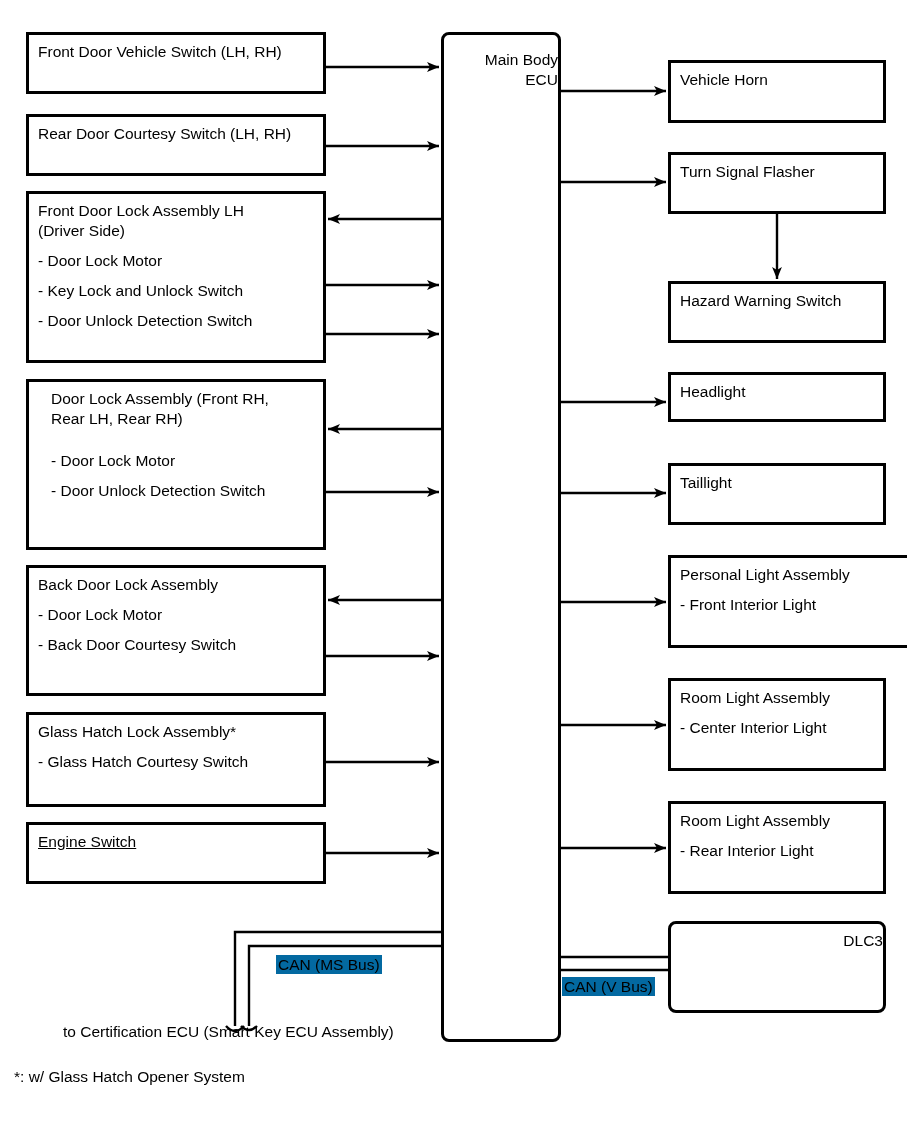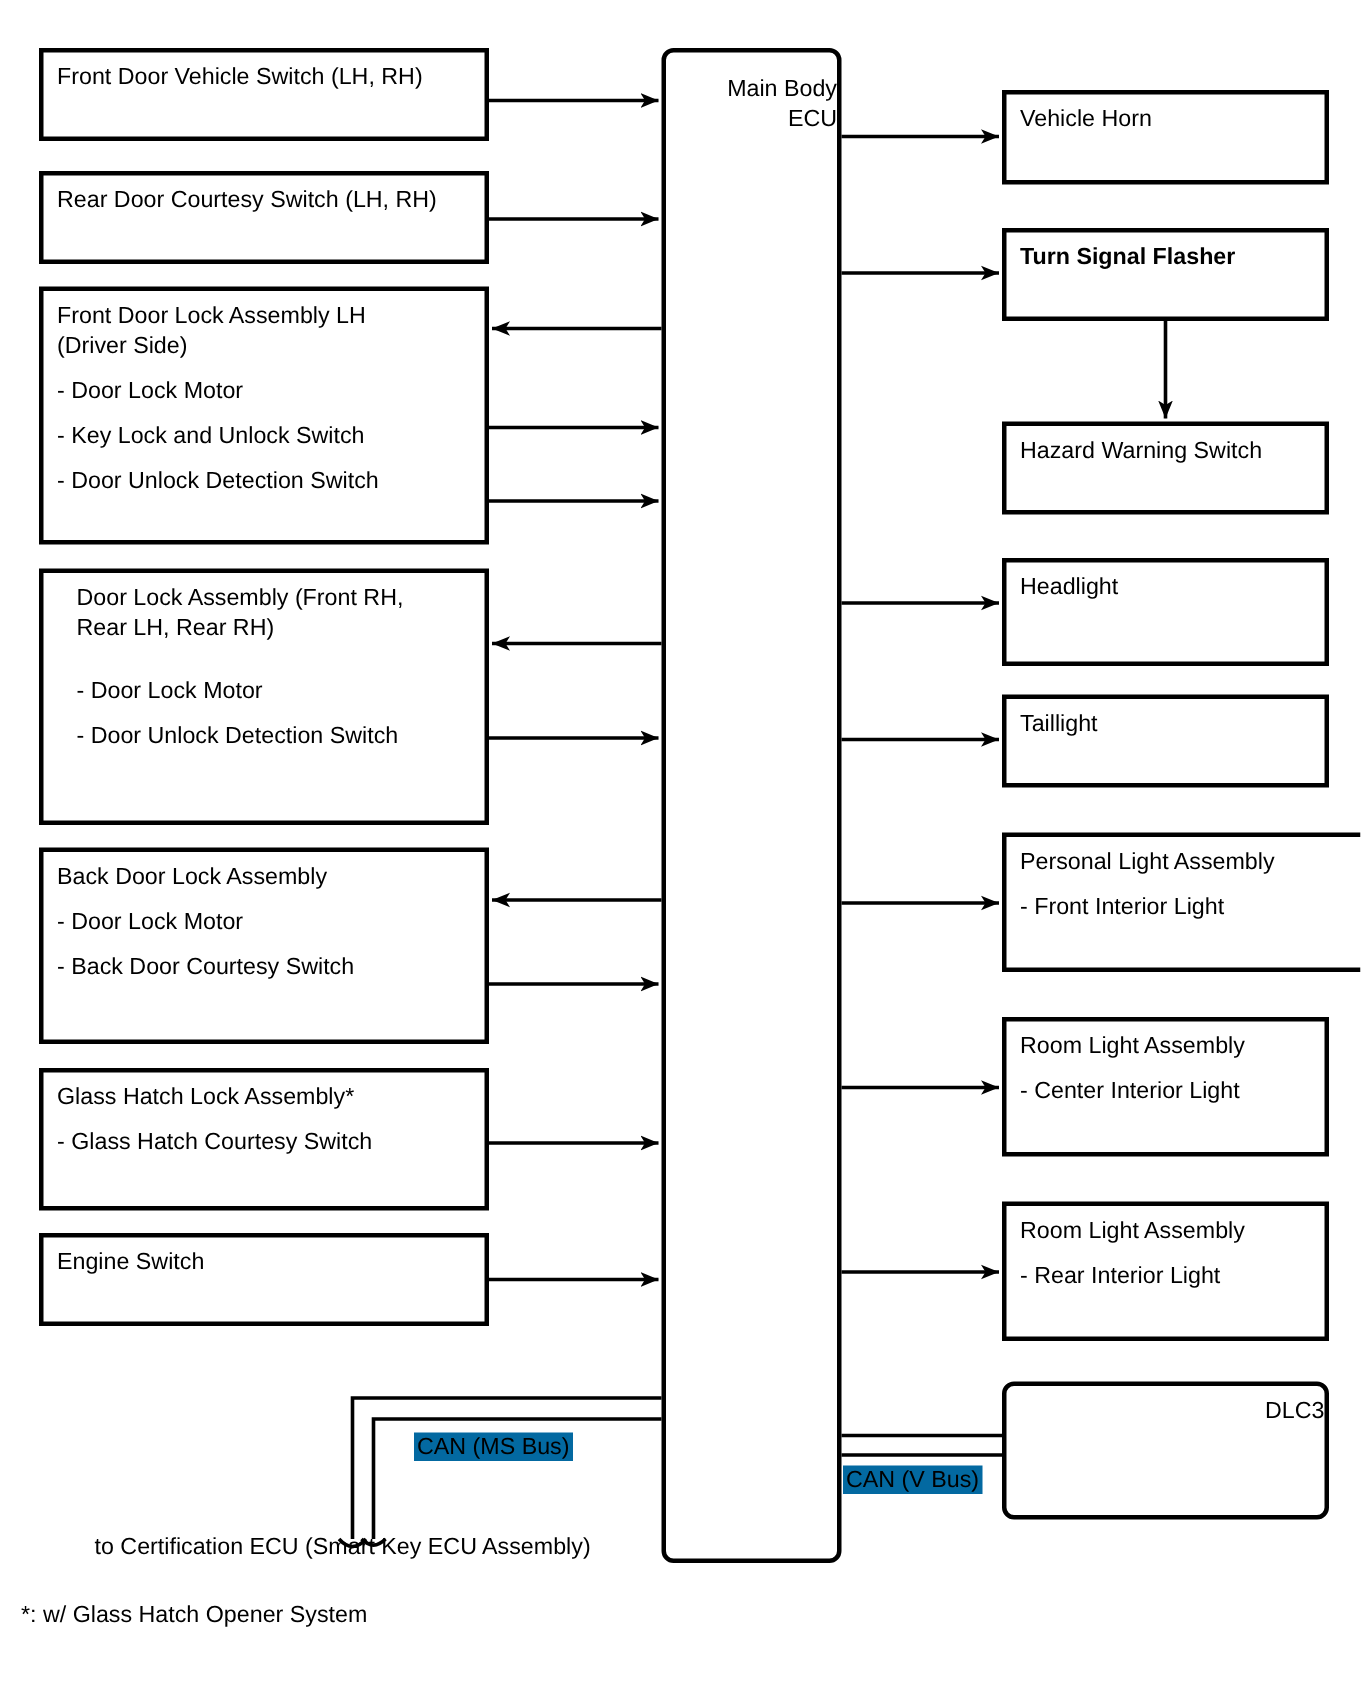--- a/index.html
+++ b/index.html
@@ -96,42 +96,42 @@
     <div class="line">Back Door Lock Assembly</div>
     <div class="line gap-sm">- Door Lock Motor</div>
     <div class="line gap-sm">- Back Door Courtesy Switch</div>
   </div>
 
   <div class="box" style="left:26px; top:712px; width:300px; height:95px;">
     <div class="line">Glass Hatch Lock Assembly*</div>
     <div class="line gap-sm">- Glass Hatch Courtesy Switch</div>
   </div>
 
-  <div class="box" style="left:26px; top:822px; width:300px; height:62px;">
+  <div class="box" style="left:26px; top:822px; width:300px; height:62px;text-decoration:underline;">
     <div class="line">Engine Switch</div>
   </div>
 
   <div class="box rounded" style="left:441px; top:32px; width:120px; height:1010px; padding-left:12px; padding-top:15px;">
     <div class="line">Main Body</div>
     <div class="line">ECU</div>
   </div>
 
   <div class="box" style="left:668px; top:60px; width:218px; height:63px;">
     <div class="line">Vehicle Horn</div>
   </div>
 
-  <div class="box" style="left:668px; top:152px; width:218px; height:62px;font-weight:bold;">
+  <div class="box" style="left:668px; top:152px; width:218px; height:62px;">
     <div class="line">Turn Signal Flasher</div>
   </div>
 
   <div class="box" style="left:668px; top:281px; width:218px; height:62px;">
     <div class="line">Hazard Warning Switch</div>
   </div>
 
-  <div class="box" style="left:668px; top:372px; width:218px; height:72px;">
+  <div class="box" style="left:668px; top:372px; width:218px; height:50px;">
     <div class="line">Headlight</div>
   </div>
 
   <div class="box" style="left:668px; top:463px; width:218px; height:62px;">
     <div class="line">Taillight</div>
   </div>
 
   <div class="box" style="left:668px; top:555px; width:252px; height:93px;">
     <div class="line">Personal Light Assembly</div>
     <div class="line gap-sm">- Front Interior Light</div>

